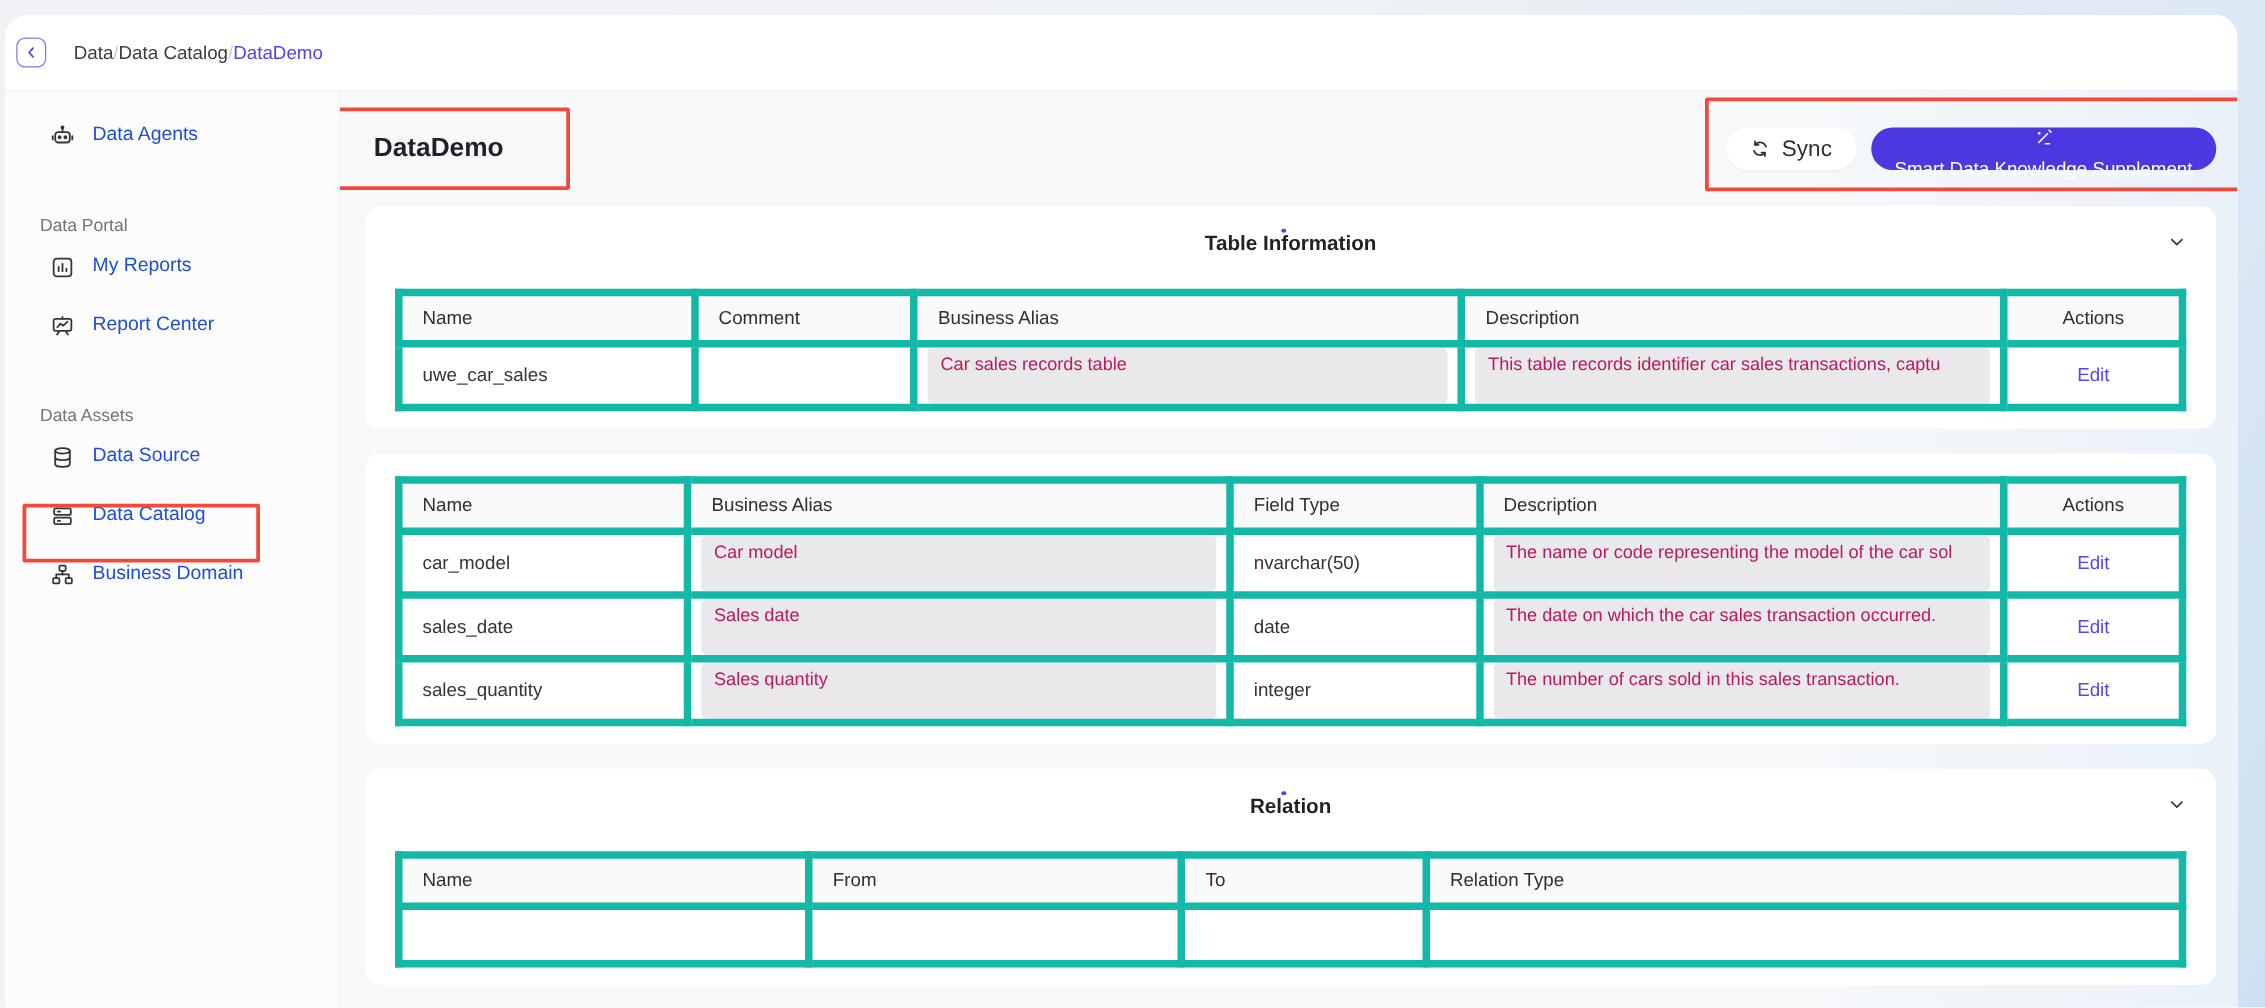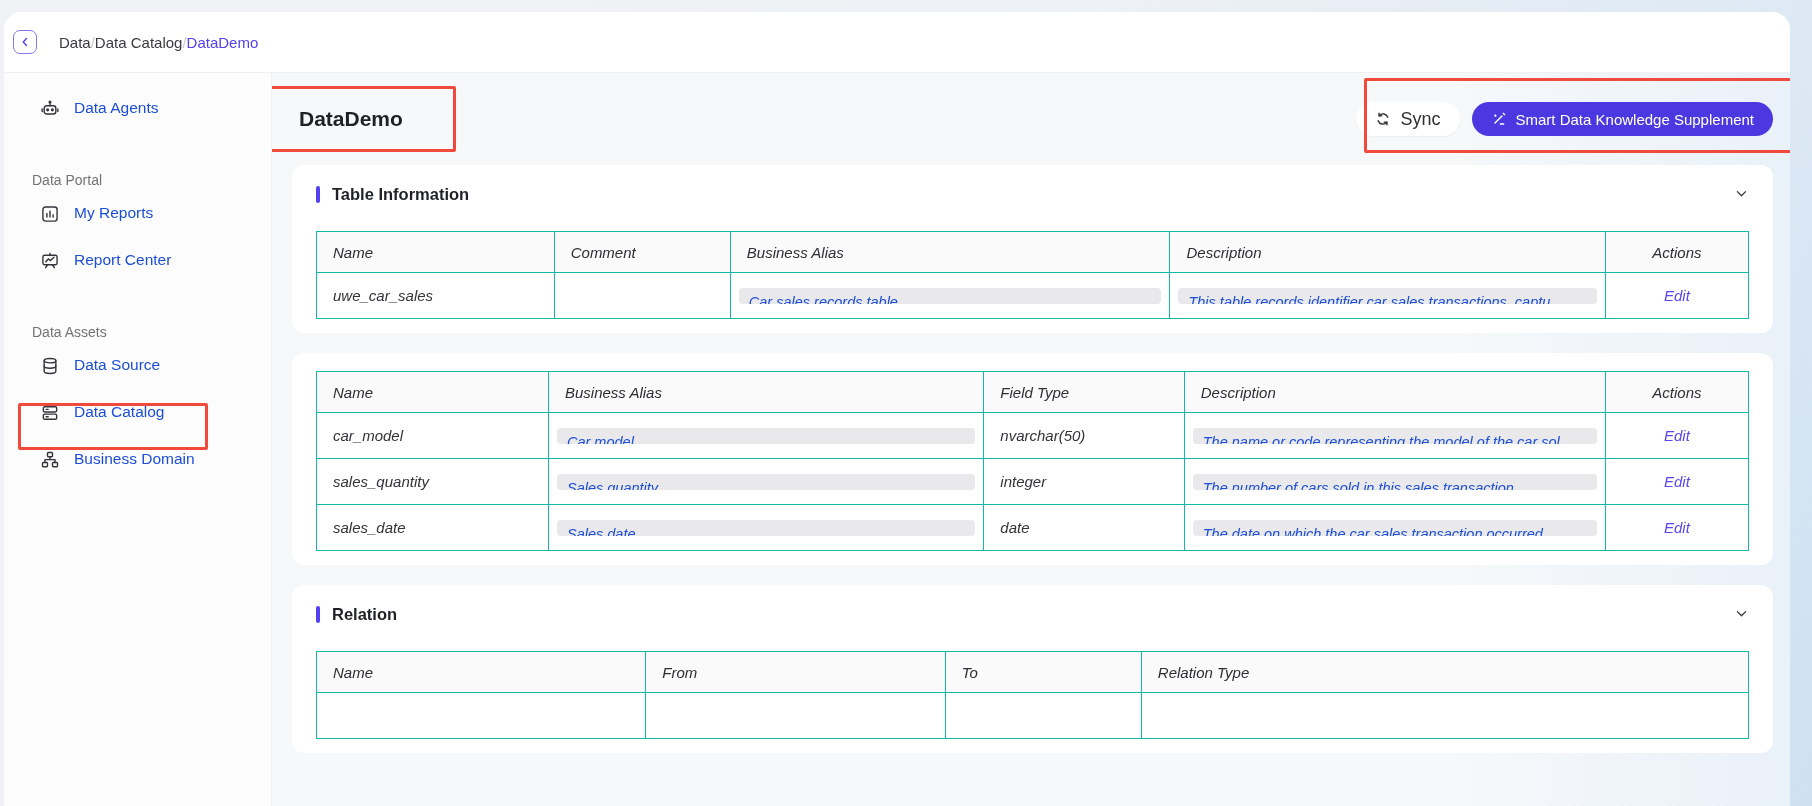--- a/index.html
+++ b/index.html
@@ -40,38 +40,38 @@
     background:linear-gradient(90deg,#f7f8fa 0%,#f6f8fa 78%,#e9f1f9 100%); }
 
   .main-header { height:92px; display:flex; align-items:center; justify-content:space-between; }
   .page-title { font-size:21px; font-weight:700; color:#1f2127; margin-left:7px; }
   .header-actions { display:flex; align-items:center; }
   .sync-btn { height:34px; border:none; border-radius:17px; background:#fff; color:#2e2f35;
     font-size:18px; font-family:inherit; padding:0 19px; display:flex; align-items:center; gap:9px;
     box-shadow:0 1px 2px rgba(20,24,40,.05); cursor:pointer; }
   .smart-btn { height:34px; border:none; border-radius:17px; background:#4b38e0; color:#fff;
     font-size:15px; font-family:inherit; padding:0 19px; display:flex; align-items:center; gap:9px;
-    margin-left:12px; cursor:pointer; }
+    margin-left:12px; cursor:pointer;flex-direction:column; }
 
   
   .card { background:#fff; border-radius:12px; padding:18px 24px 14px; margin-bottom:20px; }
-  .card-head { position:relative; display:flex; align-items:center; margin-bottom:26px; height:22px; }
+  .card-head { position:relative; display:flex; align-items:center; margin-bottom:26px; height:22px;flex-direction:column; }
   .accent-bar { width:4px; height:17px; border-radius:2px; background:#5340f0; margin-right:12px; }
   .card-title { font-size:16.5px; font-weight:700; color:#1f2127; }
   .chev { position:absolute; right:0; top:3px; color:#3a3b41; cursor:pointer; }
 
   table { width:100%; border-collapse:collapse; table-layout:fixed; }
-  th, td { border:1px solid #14b8a6;font-style:italic; }
+  th, td { border:6px solid #14b8a6; }
   th { background:#fafafa; height:41px; text-align:left; padding:0 16px;
     font-size:15px; font-weight:500; color:#2e2f35; }
   td { height:46px; padding:0 16px; font-size:15px; color:#33343a;
     white-space:nowrap; overflow:hidden; }
   td.field-cell { padding:0 8px; }
-  .readonly-field { background:#e9e9eb; border-radius:4px; height:16px; line-height:29px;
-    padding:0 10px; font-size:14.5px; color:#1d4ed8; white-space:nowrap; overflow:hidden; }
+  .readonly-field { background:#e9e9eb; border-radius:4px; height:45px; line-height:29px;
+    padding:0 10px; font-size:14.5px; color:#be185d; white-space:nowrap; overflow:hidden; }
   .edit-link { color:#5847f0; cursor:pointer; text-decoration:none; }
 
   
   .anno { position:absolute; border:3px solid #ef4a3c; border-radius:2px; pointer-events:none; z-index:5; }
   .anno-title   { left:-16px; top:13px; width:200px; height:66px; }
   .anno-buttons { right:-4px; top:5px;  width:430px; height:75px; }
   .anno-sidebar { left:14px;  top:330px; width:190px; height:47px; }
 
   svg { display:block; }
 </style>
@@ -267,38 +267,38 @@
                   <td class="field-cell">
                     <div class="readonly-field">Car model</div>
                   </td>
                   <td>nvarchar(50)</td>
                   <td class="field-cell">
                     <div class="readonly-field">The name or code representing the model of the car sol</div>
                   </td>
                   <td style="text-align: center;"><a class="edit-link">Edit</a></td>
                 </tr>
                 <tr>
+                  <td>sales_date</td>
+                  <td class="field-cell">
+                    <div class="readonly-field">Sales date</div>
+                  </td>
+                  <td>date</td>
+                  <td class="field-cell">
+                    <div class="readonly-field">The date on which the car sales transaction occurred.</div>
+                  </td>
+                  <td style="text-align: center;"><a class="edit-link">Edit</a></td>
+                </tr>
+                <tr>
                   <td>sales_quantity</td>
                   <td class="field-cell">
                     <div class="readonly-field">Sales quantity</div>
                   </td>
                   <td>integer</td>
                   <td class="field-cell">
                     <div class="readonly-field">The number of cars sold in this sales transaction.</div>
-                  </td>
-                  <td style="text-align: center;"><a class="edit-link">Edit</a></td>
-                </tr>
-                <tr>
-                  <td>sales_date</td>
-                  <td class="field-cell">
-                    <div class="readonly-field">Sales date</div>
-                  </td>
-                  <td>date</td>
-                  <td class="field-cell">
-                    <div class="readonly-field">The date on which the car sales transaction occurred.</div>
                   </td>
                   <td style="text-align: center;"><a class="edit-link">Edit</a></td>
                 </tr>
               </tbody>
             </table>
         </section>
 
         <section class="card">
           <div class="card-head">
             <span class="accent-bar"></span>

